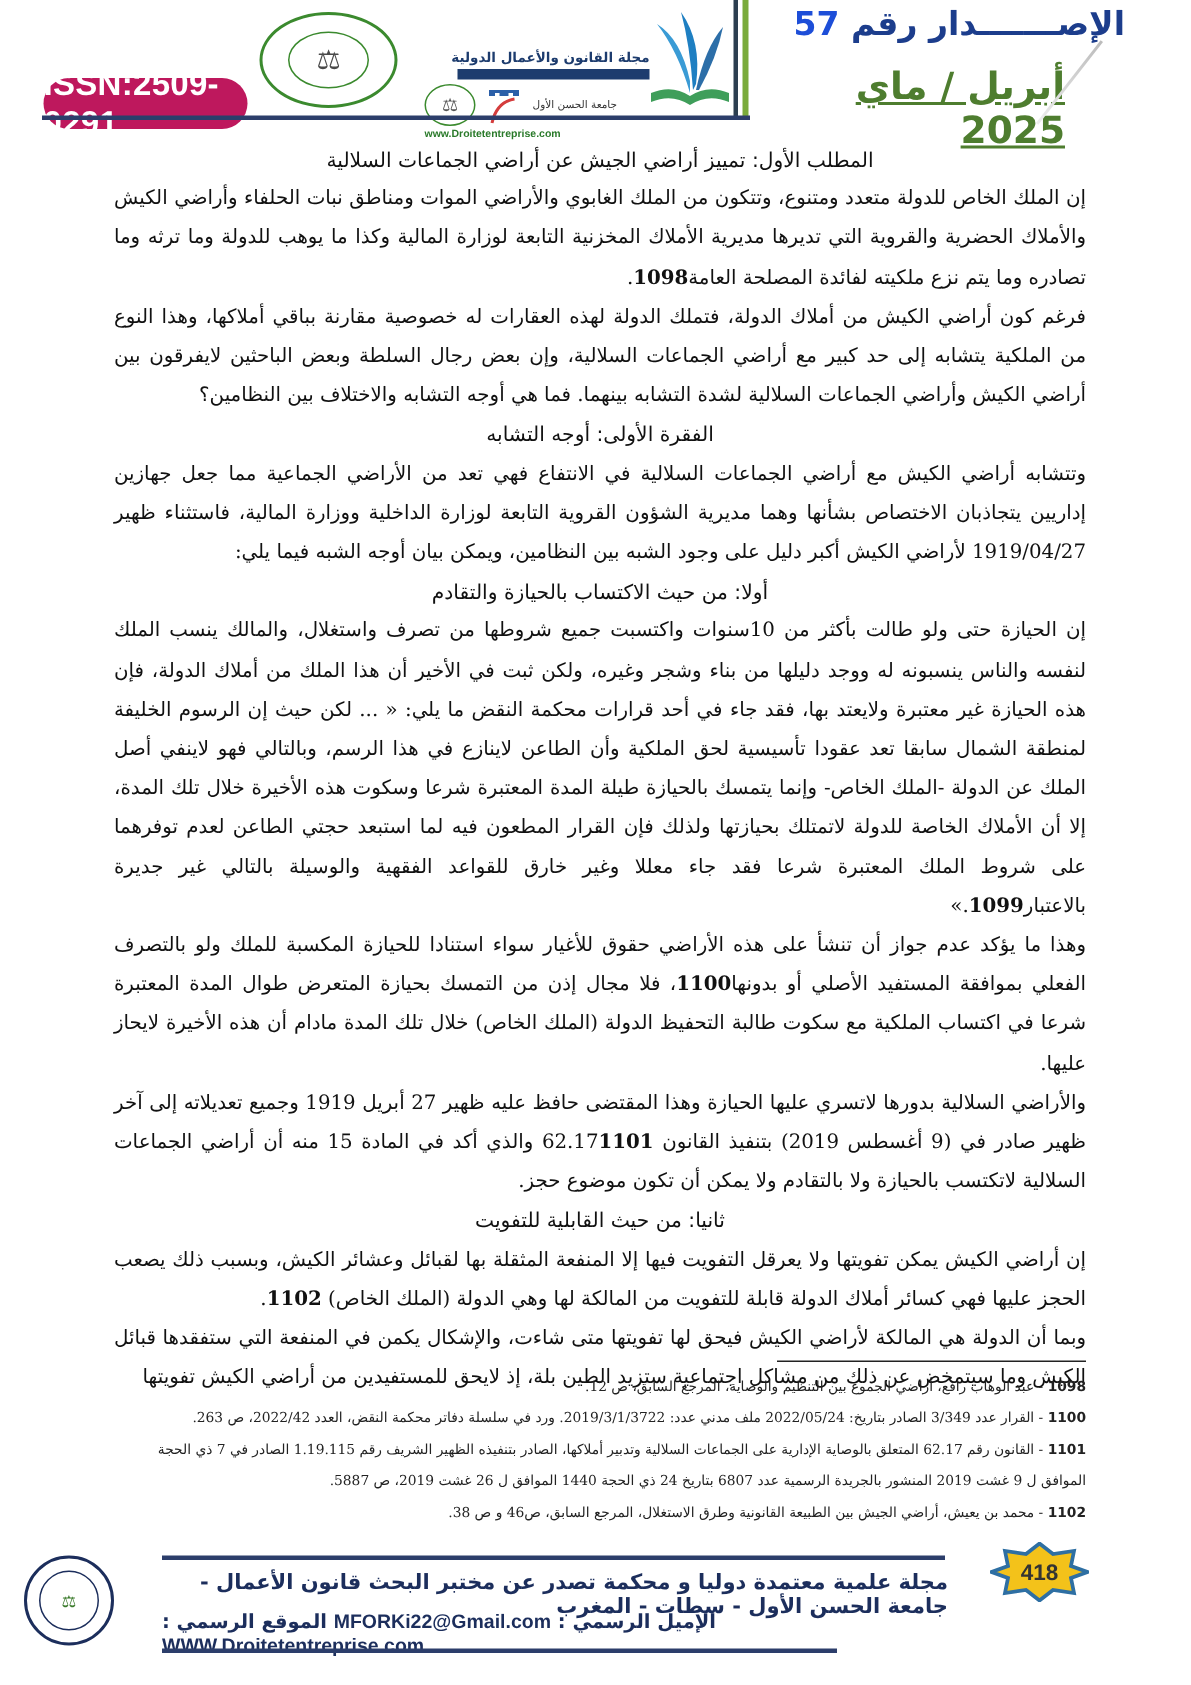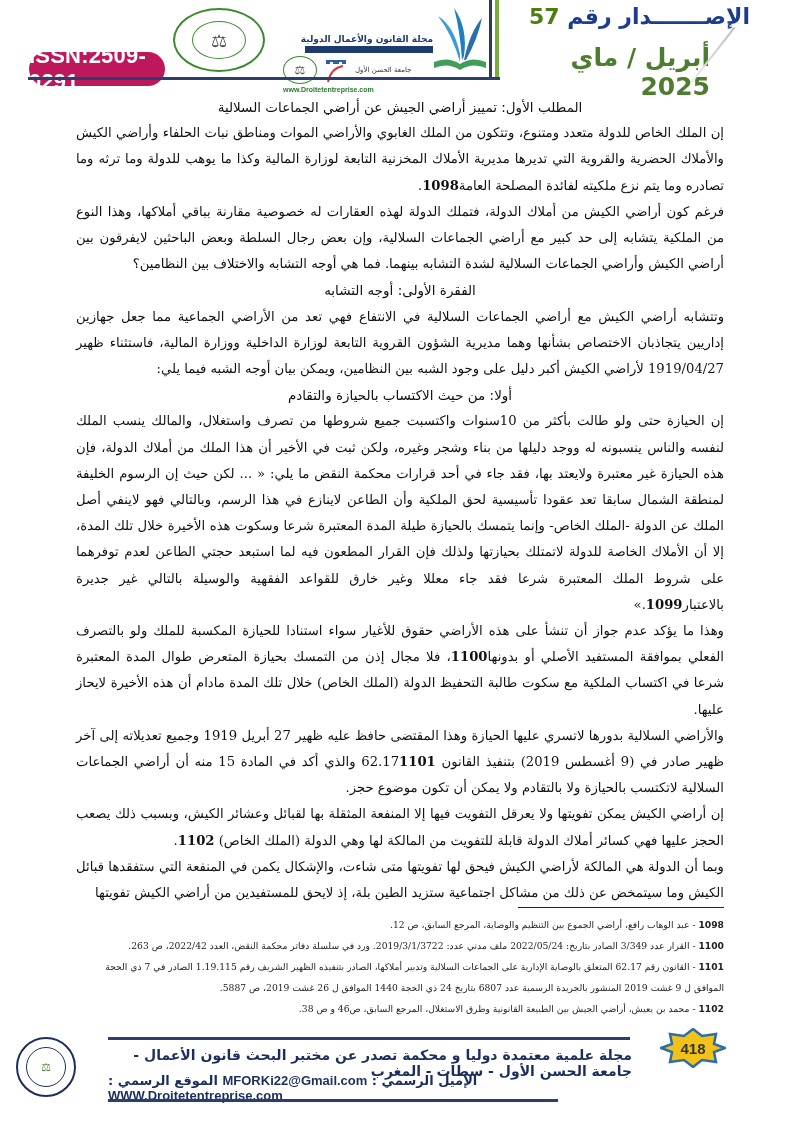--- a/index.html
+++ b/index.html
@@ -29,25 +29,26 @@
     .journal-logo .uni { font-size: 7px; color: #333; direction: rtl; }
     .journal-logo .site { font-size: 7px; color: #2a7a2a; font-weight: bold; font-family: "Liberation Sans", sans-serif; margin-top: 2px; }
     .book-logo { position: absolute; left: 432px; top: 4px; width: 56px; height: 68px; }
     .vbar1 { position: absolute; left: 489px; top: 0; width: 3px; height: 80px; background: #2c3e50; }
     .vbar2 { position: absolute; left: 495px; top: 0; width: 4px; height: 80px; background: #7aab3c; }
     .issue-line {
       position: absolute; left: 510px; top: 4px; width: 240px; height: 30px;
       direction: rtl; text-align: right; font-weight: bold; font-size: 22px; color: #1c3d8c;
       font-family: "DejaVu Sans", sans-serif;
     }
-    .issue-line .num { color: #4d7c0f; }
+    .issue-line .num { color: #1d4ed8; }
     .date-line {
       position: absolute; left: 510px; top: 43px; width: 200px; height: 34px;
       direction: rtl; text-align: right; font-weight: bold; font-size: 25px; color: #4e7d2f;
       font-family: "DejaVu Sans", sans-serif;
+      text-decoration: underline;
     }
     .diag-line { position: absolute; left: 712px; top: 20px; width: 2px; height: 70px; background: linear-gradient(#bbb, #eee); transform: rotate(38deg); }
     .header-rule { position: absolute; left: 28px; top: 77px; width: 472px; height: 3px; background: #2c3e6b; }
 
     
     .content {
       position: absolute; left: 76px; top: 94px; width: 648px;
       direction: rtl; text-align: justify; text-align-last: right;
       font-family: "DejaVu Serif", serif; font-size: 13.2px; line-height: 26.2px; color: #111;
     }
@@ -140,20 +141,21 @@
 <div class="content">
   <h2>المطلب الأول: تمييز أراضي الجيش عن أراضي الجماعات السلالية</h2>
   <p><span>إن الملك الخاص للدولة متعدد ومتنوع، وتتكون من الملك الغابوي والأراضي الموات ومناطق نبات الحلفاء وأراضي الكيش والأملاك الحضرية والقروية التي تديرها مديرية الأملاك المخزنية التابعة لوزارة المالية وكذا ما يوهب للدولة وما ترثه وما تصادره وما يتم نزع ملكيته لفائدة المصلحة العامة</span><b>1098</b>.</p>
   <p>فرغم كون أراضي الكيش من أملاك الدولة، فتملك الدولة لهذه العقارات له خصوصية مقارنة بباقي أملاكها، وهذا النوع من الملكية يتشابه إلى حد كبير مع أراضي الجماعات السلالية، وإن بعض رجال السلطة وبعض الباحثين لايفرقون بين أراضي الكيش وأراضي الجماعات السلالية لشدة التشابه بينهما. فما هي أوجه التشابه والاختلاف بين النظامين؟</p>
   <h3>الفقرة الأولى: أوجه التشابه</h3>
   <p>وتتشابه أراضي الكيش مع أراضي الجماعات السلالية في الانتفاع فهي تعد من الأراضي الجماعية مما جعل جهازين إداريين يتجاذبان الاختصاص بشأنها وهما مديرية الشؤون القروية التابعة لوزارة الداخلية ووزارة المالية، فاستثناء ظهير 1919/04/27 لأراضي الكيش أكبر دليل على وجود الشبه بين النظامين، ويمكن بيان أوجه الشبه فيما يلي:</p>
   <h3>أولا: من حيث الاكتساب بالحيازة والتقادم</h3>
   <p><span>إن الحيازة حتى ولو طالت بأكثر من 10سنوات واكتسبت جميع شروطها من تصرف واستغلال، والمالك ينسب الملك لنفسه والناس ينسبونه له ووجد دليلها من بناء وشجر وغيره، ولكن ثبت في الأخير أن هذا الملك من أملاك الدولة، فإن هذه الحيازة غير معتبرة ولايعتد بها، فقد جاء في أحد قرارات محكمة النقض ما يلي: « ... لكن حيث إن الرسوم الخليفة لمنطقة الشمال سابقا تعد عقودا تأسيسية لحق الملكية وأن الطاعن لاينازع في هذا الرسم، وبالتالي فهو لاينفي أصل الملك عن الدولة -الملك الخاص- وإنما يتمسك بالحيازة طيلة المدة المعتبرة شرعا وسكوت هذه الأخيرة خلال تلك المدة، إلا أن الأملاك الخاصة للدولة لاتمتلك بحيازتها ولذلك فإن القرار المطعون فيه لما استبعد حجتي الطاعن لعدم توفرهما على شروط الملك المعتبرة شرعا فقد جاء معللا وغير خارق للقواعد الفقهية والوسيلة بالتالي غير جديرة بالاعتبار</span><b>1099</b><span>.»</span></p>
   <p><span>وهذا ما يؤكد عدم جواز أن تنشأ على هذه الأراضي حقوق للأغيار سواء استنادا للحيازة المكسبة للملك ولو بالتصرف الفعلي بموافقة المستفيد الأصلي أو بدونها</span><b>1100</b><span>، فلا مجال إذن من التمسك بحيازة المتعرض طوال المدة المعتبرة شرعا في اكتساب الملكية مع سكوت طالبة التحفيظ الدولة (الملك الخاص) خلال تلك المدة مادام أن هذه الأخيرة لايحاز عليها.</span></p>
   <p><span>والأراضي السلالية بدورها لاتسري عليها الحيازة وهذا المقتضى حافظ عليه ظهير 27 أبريل 1919 وجميع تعديلاته إلى آخر ظهير صادر في (9 أغسطس 2019) بتنفيذ القانون 62.17</span><b>1101</b><span> والذي أكد في المادة 15 منه أن أراضي الجماعات السلالية لاتكتسب بالحيازة ولا بالتقادم ولا يمكن أن تكون موضوع حجز.</span></p>
+  <h3>ثانيا: من حيث القابلية للتفويت</h3>
   <p><span>إن أراضي الكيش يمكن تفويتها ولا يعرقل التفويت فيها إلا المنفعة المثقلة بها لقبائل وعشائر الكيش، وبسبب ذلك يصعب الحجز عليها فهي كسائر أملاك الدولة قابلة للتفويت من المالكة لها وهي الدولة (الملك الخاص) </span><b>1102</b><span>.</span></p>
   <p>وبما أن الدولة هي المالكة لأراضي الكيش فيحق لها تفويتها متى شاءت، والإشكال يكمن في المنفعة التي ستفقدها قبائل الكيش وما سيتمخض عن ذلك من مشاكل اجتماعية ستزيد الطين بلة، إذ لايحق للمستفيدين من أراضي الكيش تفويتها</p>
 </div>
 
 <div class="fn-rule"></div>
 <div class="footnotes">
   <div><span class="fn-num">1098</span><span> - عبد الوهاب رافع، أراضي الجموع بين التنظيم والوصاية، المرجع السابق، ص 12.</span></div>
   <div><span class="fn-num">1100</span><span> - القرار عدد 3/349 الصادر بتاريخ: 2022/05/24 ملف مدني عدد: 2019/3/1/3722. ورد في سلسلة دفاتر محكمة النقض، العدد 2022/42، ص 263.</span></div>
   <div><span class="fn-num">1101</span><span> - القانون رقم 62.17 المتعلق بالوصاية الإدارية على الجماعات السلالية وتدبير أملاكها، الصادر بتنفيذه الظهير الشريف رقم 1.19.115 الصادر في 7 ذي الحجة الموافق ل 9 غشت 2019 المنشور بالجريدة الرسمية عدد 6807 بتاريخ 24 ذي الحجة 1440 الموافق ل 26 غشت 2019، ص 5887.</span></div>
   <div><span class="fn-num">1102</span><span> - محمد بن يعيش، أراضي الجيش بين الطبيعة القانونية وطرق الاستغلال، المرجع السابق، ص46 و ص 38.</span></div>

